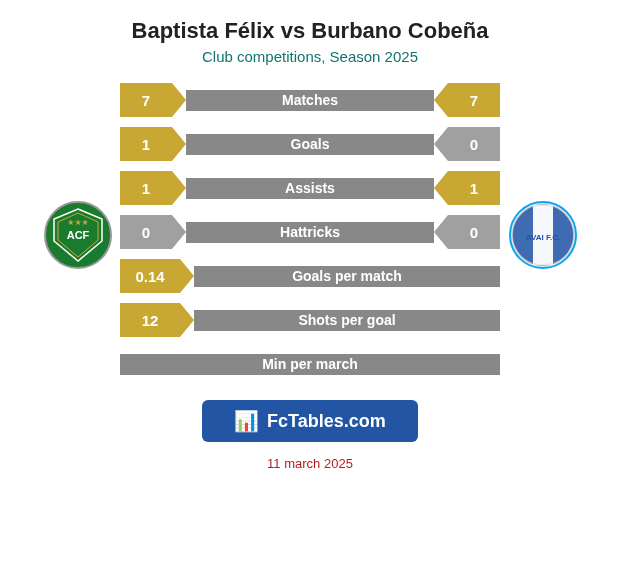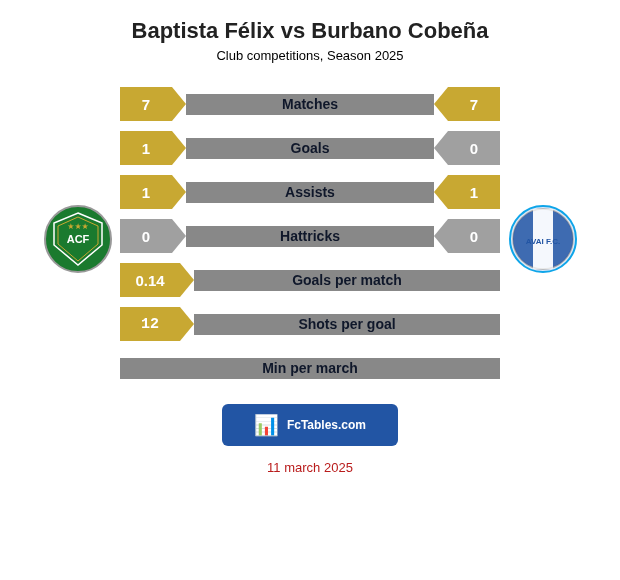--- a/index.html
+++ b/index.html
@@ -19,24 +19,24 @@
       padding: 18px 10px 10px;
     }
     .title {
       font-size: 22px;
       font-weight: bold;
       color: #222;
       text-align: center;
       margin-bottom: 4px;
     }
     .subtitle {
-      font-size: 13px;
-      color: #000000;
+      font-size: 15px;
+      color: #0f766e;
       text-align: center;
-      margin-bottom: 24px;
+      margin-bottom: 18px;
     }
     .main-area {
       display: flex;
       flex-direction: row;
       align-items: center;
       width: 100%;
       justify-content: center;
       gap: 0;
     }
     .logo-left, .logo-right {
@@ -119,21 +119,21 @@
     .sr-arrow-left.gray { border-right: 14px solid #a0a0a0; }
     .sr-label {
       flex: 1;
       background: #888;
       height: 21px;
       display: flex;
       align-items: center;
       justify-content: center;
       font-size: 14px;
       font-weight: bold;
-      color: #0f172a;
+      color: #ffffff;
     }
     .sr-right-block {
       display: flex;
       align-items: center;
       height: 34px;
     }
   </style>
 </head>
 <body>
 
@@ -210,21 +210,21 @@
       <div class="sr">
         <div class="sr-left-block">
           <div class="sr-val gold" style="min-width:60px;">0.14</div>
           <div class="sr-arrow-right gold"></div>
         </div>
         <div class="sr-label">Goals per match</div>
       </div>
 
       <div class="sr">
         <div class="sr-left-block">
-          <div class="sr-val gold" style="min-width:60px;font-family:Liberation Mono, monospace;">12</div>
+          <div class="sr-val gold" style="min-width:60px;">12</div>
           <div class="sr-arrow-right gold"></div>
         </div>
         <div class="sr-label">Shots per goal</div>
       </div>
 
       <div class="sr">
         <div class="sr-label">Min per march</div>
       </div>
     </div>
 
@@ -240,18 +240,18 @@
 
           <text x="32" y="37" text-anchor="middle" fill="#2255a4" font-size="8" font-weight="bold" font-family="Arial">AVAI F.C.</text>
         </svg>
       </div>
     </div>
   </div>
 
   <div style="margin-top:14px; display:flex; align-items:center; justify-content:center;">
     <div style="background:#2255a4; border-radius:6px; padding:9px 32px; display:flex; align-items:center; gap:8px;">
       <span style="color:#fff; font-size:20px;">📊</span>
-      <span style="color:#fff; font-size:12px; font-weight:bold;">FcTables.com</span>
+      <span style="color:#fff; font-size:18px; font-weight:bold;">FcTables.com</span>
     </div>
   </div>
 
   <div style="margin-top:14px; font-size:13px; color:#b91c1c; text-align:center;">11 march 2025</div>
 </div>
 
 </body></html>

